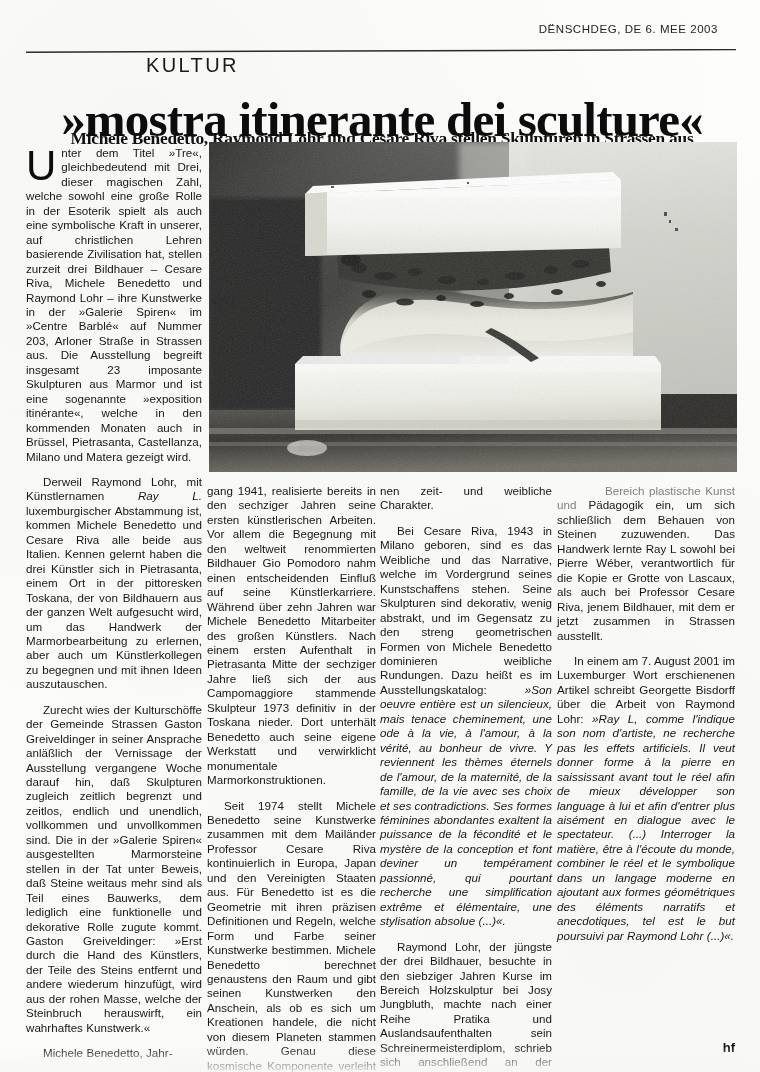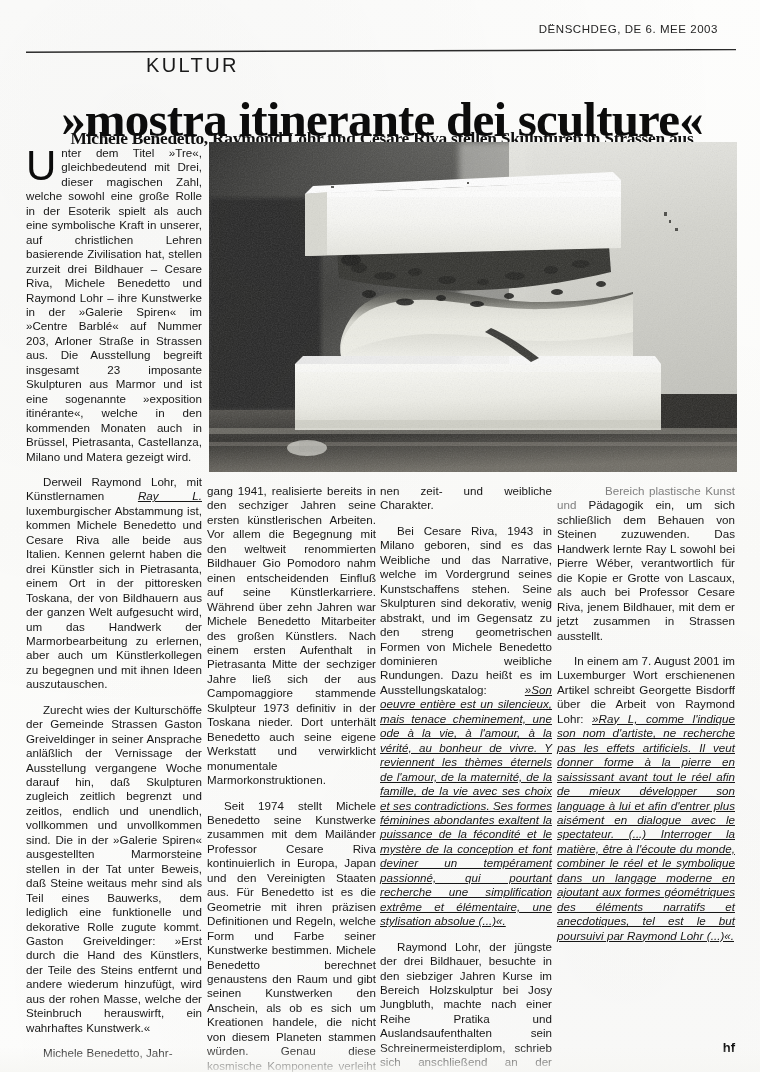--- a/index.html
+++ b/index.html
@@ -136,21 +136,21 @@
     float: left;
     font-family: "Liberation Sans", sans-serif;
     font-size: 42px;
     line-height: 34px;
     font-weight: 400;
     padding: 2px 5px 0 0;
     margin-top: 1px;
     color: #0b0b0b;
   }
 
-  .it { font-style: italic; text-decoration: underline; }
+  .it { font-style: italic; }
 
   
   .faded { color: #7f7f7f; margin-left: 48px; }
 
   
   .byline {
     position: absolute;
     left: 557px;
     top: 1040px;
     width: 178px;

